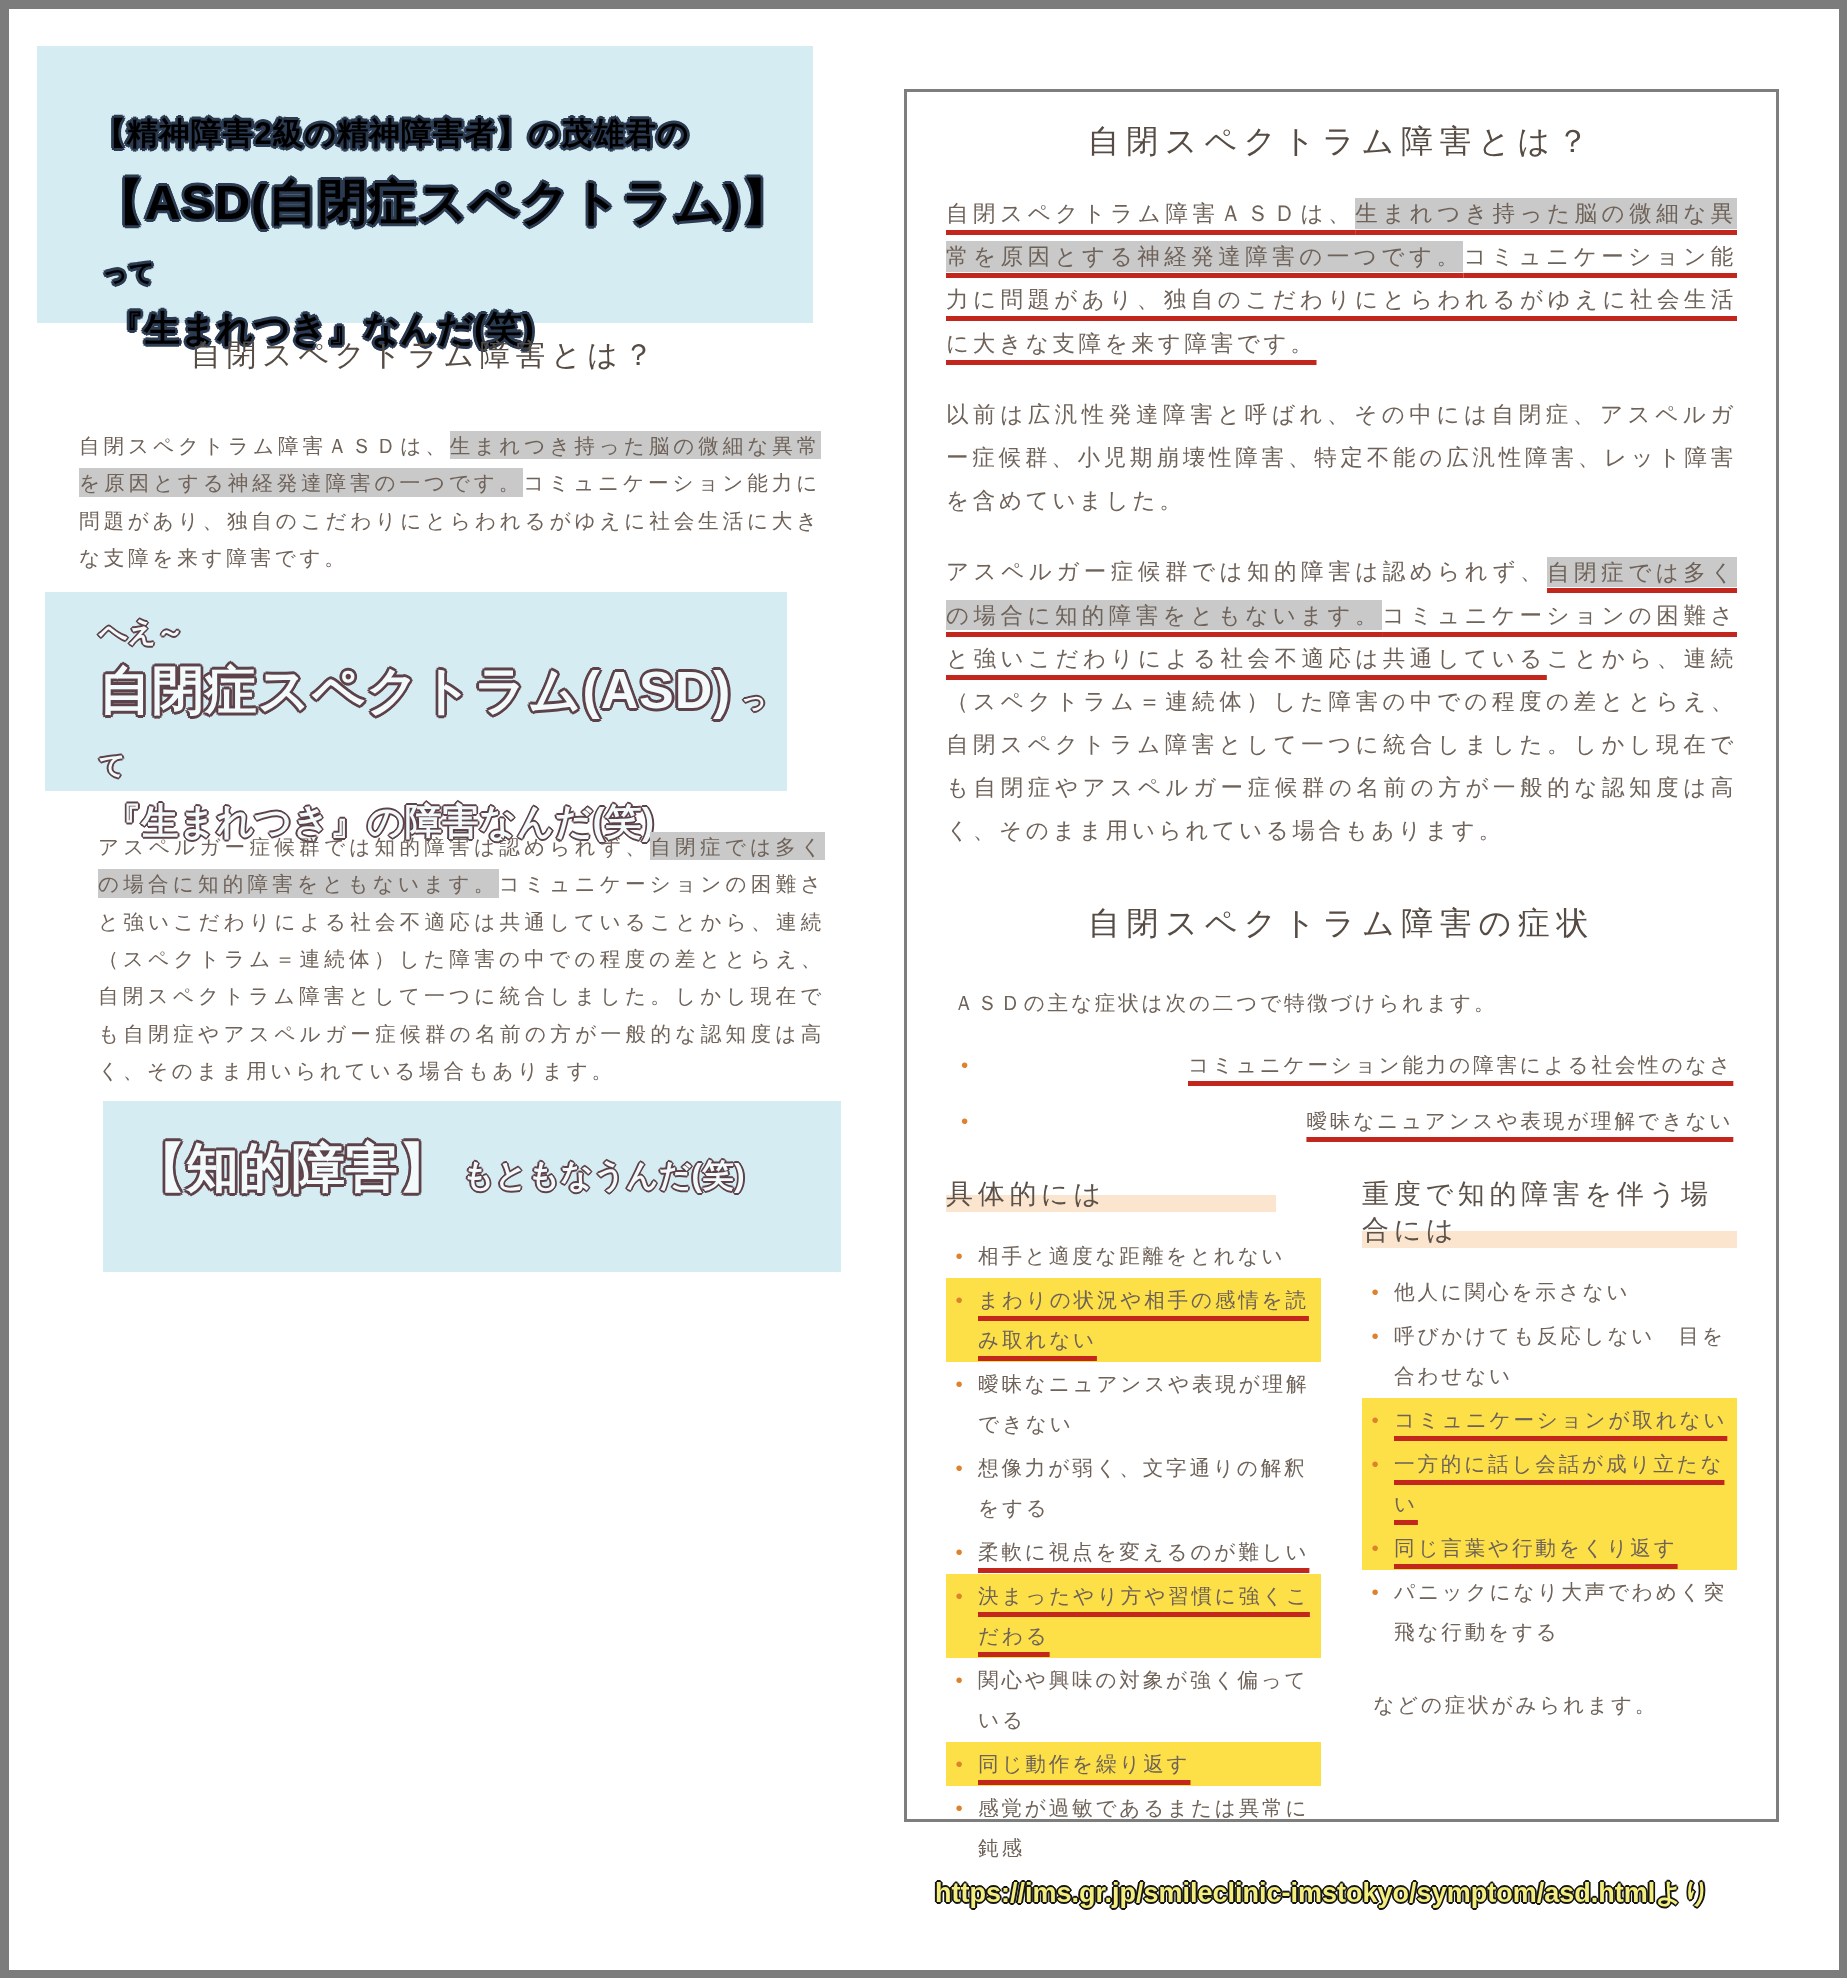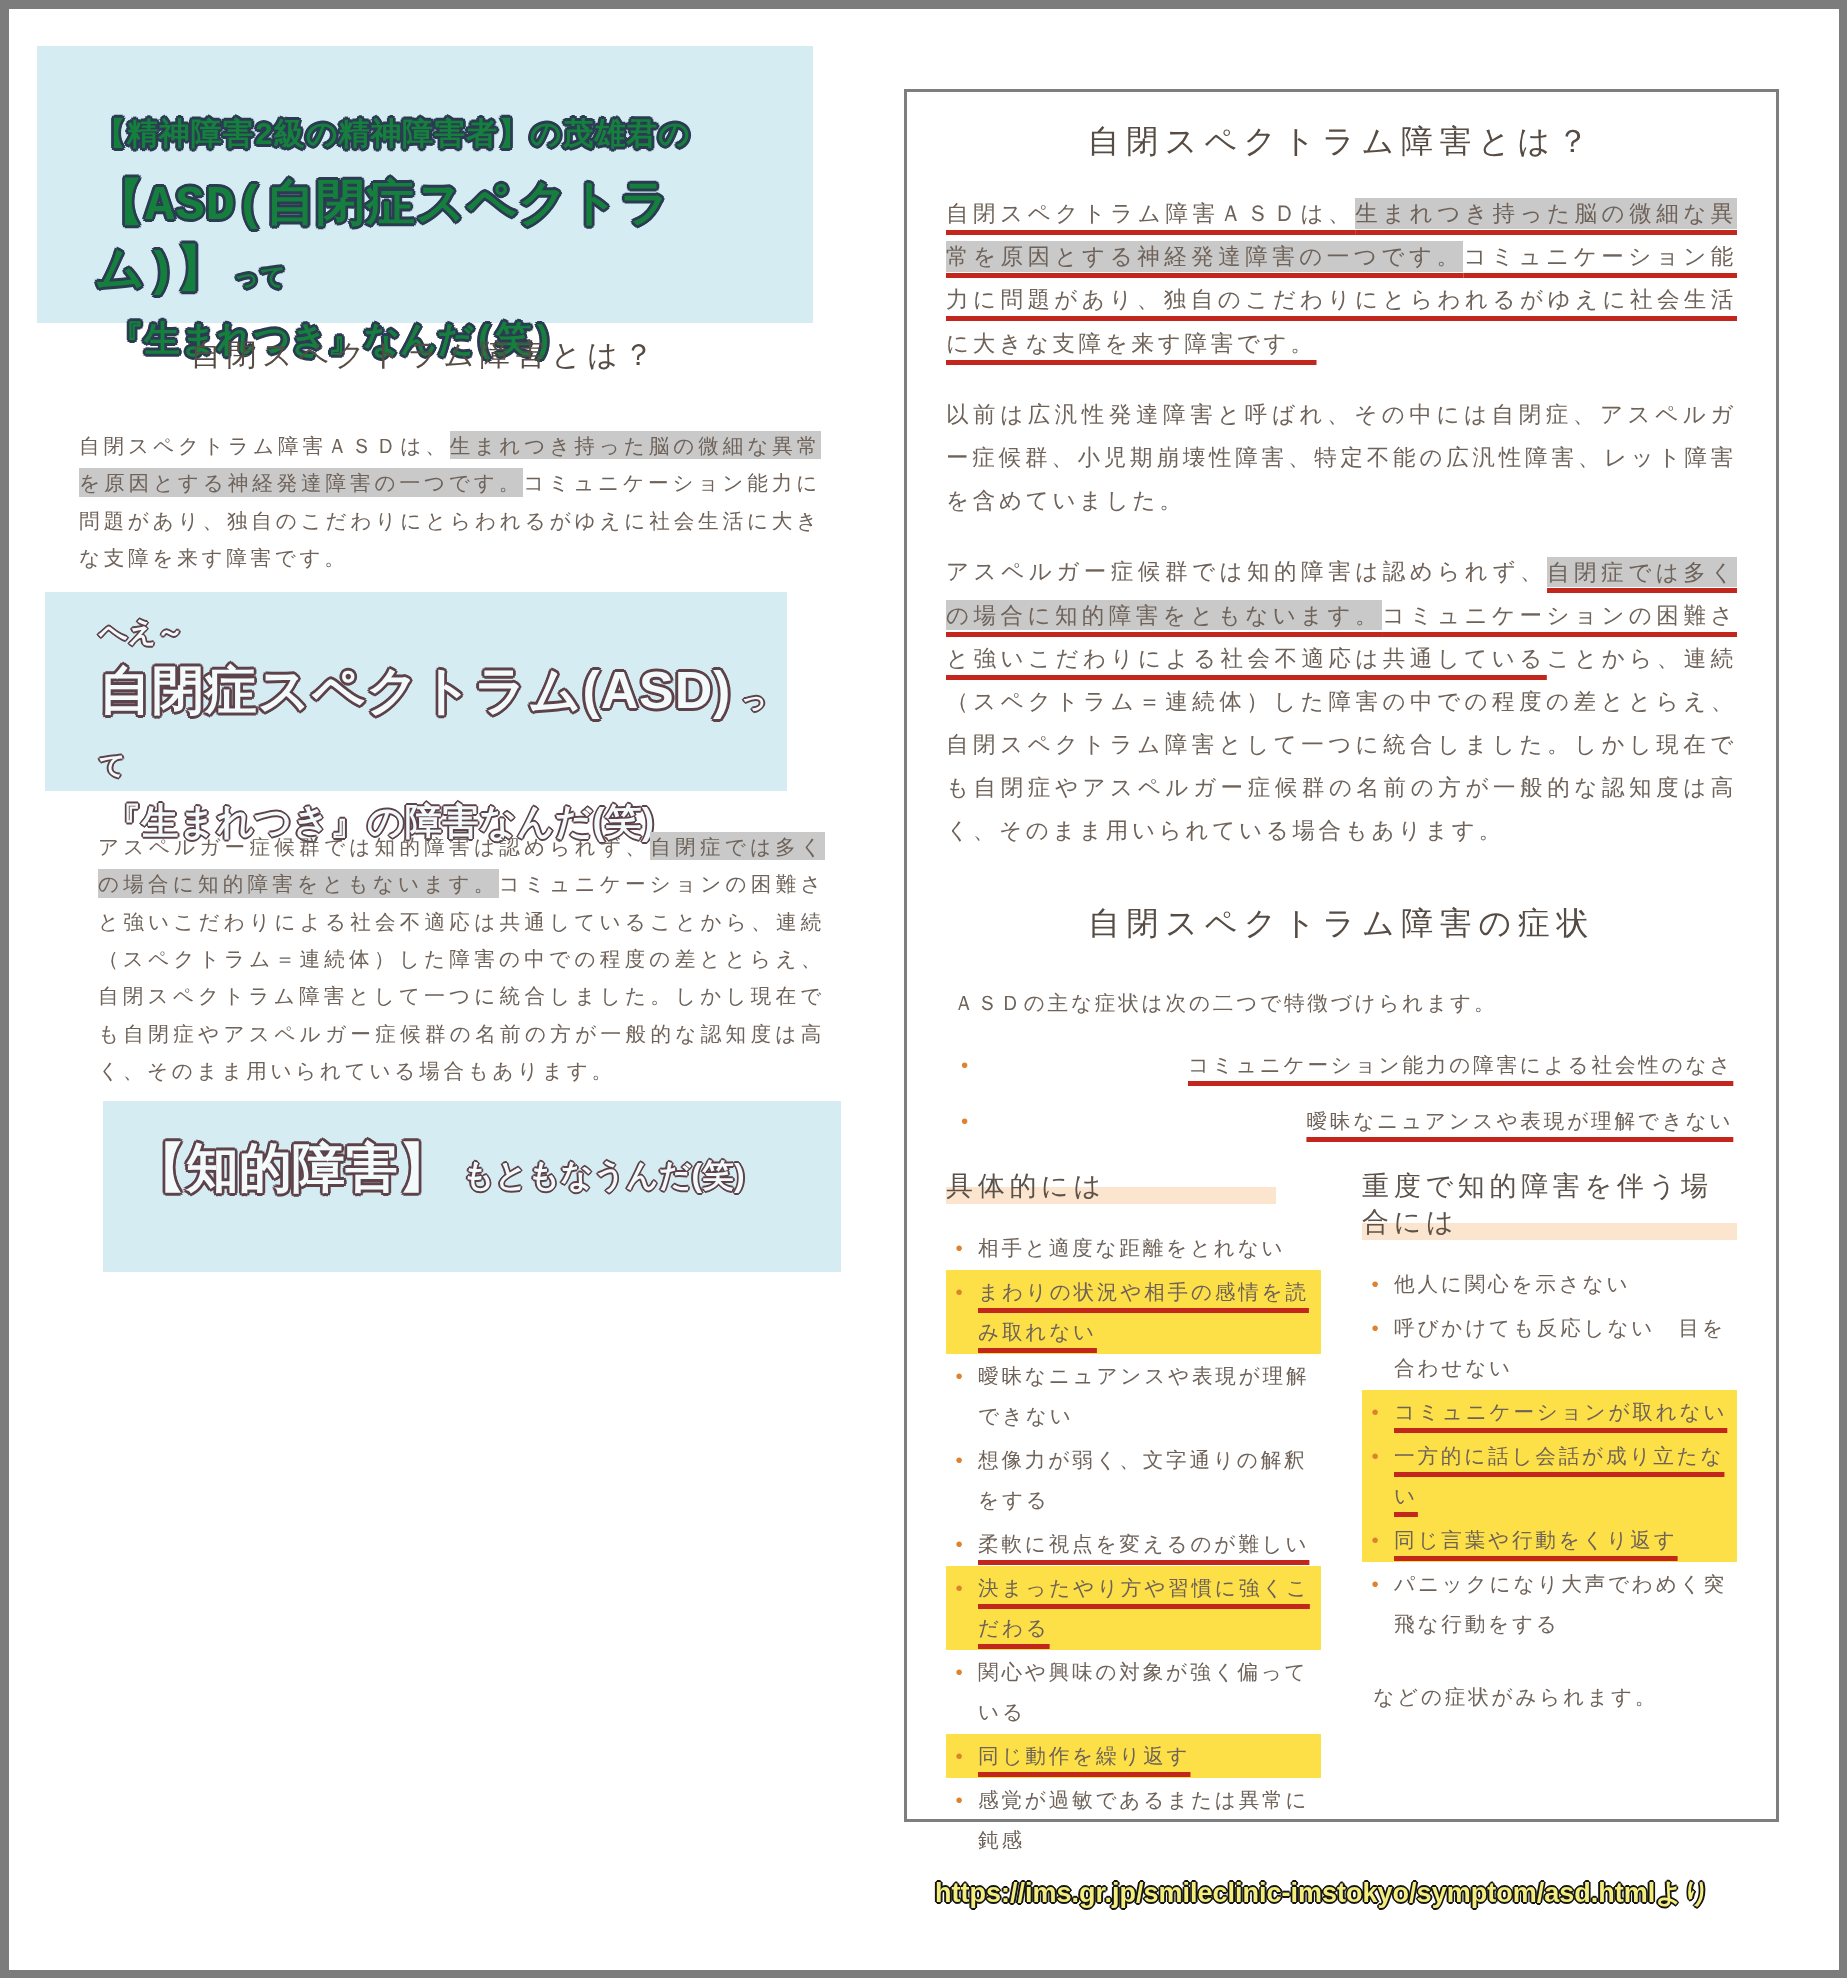--- a/index.html
+++ b/index.html
@@ -5,21 +5,21 @@
   html,body { margin:0; padding:0; background:#ffffff; }
   body { width:1848px; height:1979px; font-family:"Liberation Sans","DejaVu Sans",sans-serif; }
   #canvas { position:relative; width:1848px; height:1979px; box-sizing:border-box;
             border:9.4px solid #7c7c7c; background:#ffffff; overflow:hidden; }
 
   
   .ot  { text-shadow: 2.8px 0 0 var(--oc), -2.8px 0 0 var(--oc), 0 2.8px 0 var(--oc), 0 -2.8px 0 var(--oc),
                       1.9px 1.9px 0 var(--oc), -1.9px 1.9px 0 var(--oc), 1.9px -1.9px 0 var(--oc), -1.9px -1.9px 0 var(--oc); }
   .ot2 { text-shadow: 1.9px 0 0 var(--oc), -1.9px 0 0 var(--oc), 0 1.9px 0 var(--oc), 0 -1.9px 0 var(--oc),
                       0.9px 0.9px 0 var(--oc), -0.9px 0.9px 0 var(--oc), 0.9px -0.9px 0 var(--oc), -0.9px -0.9px 0 var(--oc); }
-  .green  { color:#15803d;font-family:Liberation Mono, monospace; --oc:#2b3b52; }
+  .green  { color:#000000; --oc:#2b3b52; }
   .maroon { color:#f3fafc; --oc:#5d4249; }
   .maroonbg { color:#d6ecf3; --oc:#5d4249; }
   .footyellow { color:#f3ee7d; --oc:#161616; }
 
   
   .banner { position:absolute; background:#d6ecf3; box-sizing:border-box; font-weight:bold; }
   #banner1 { left:28px; top:37px; width:776px; height:277px; padding:67px 19px 0 58px; }
   #banner1 .l1 { font-size:31px; letter-spacing:0.9px; }
   #banner1 .l2 { margin-top:15px; font-size:49px; letter-spacing:0.9px; }
   #banner1 .l2 .sm { font-size:25px; margin-left:7.5px; }
@@ -61,21 +61,21 @@
 
   ul.blist { list-style:none; margin:0; padding:0; font-size:20.6px; line-height:1.95;
              letter-spacing:2.8px; color:#6e6259; }
   ul.blist li { position:relative; padding:1.9px 3.7px 1.9px 32px; }
   ul.blist li::before { content:"•"; position:absolute; left:9.4px; top:1.9px; color:#dd8330; }
   ul.blist li.hl { background:#fde047; }
 
   #keypoints { margin:26px 0 0 5.6px; }
   #keypoints li { margin-bottom:13px;text-align:right; }
 
-  #twocol { display:flex; gap:41px; margin-top:24px; }
+  #twocol { display:flex; gap:41px; margin-top:32px; }
   .subcol { width:394px; }
   .subhead { font-size:27px; letter-spacing:4.7px; color:#5d5249; font-weight:500; }
   .band { background:linear-gradient(to bottom, transparent 52%, #fbe5cf 52%); }
   #subhead-left { width:88%; }
   #subhead-right .line2 { display:block; width:100%; }
   .subcol ul.blist { margin-top:22.5px; }
   #tail-note { font-size:20.6px; letter-spacing:2.8px; color:#6e6259; margin:37px 0 0 11.2px; }
 
   
   #footer { position:absolute; left:926px; top:1855px; font-weight:bold; }

